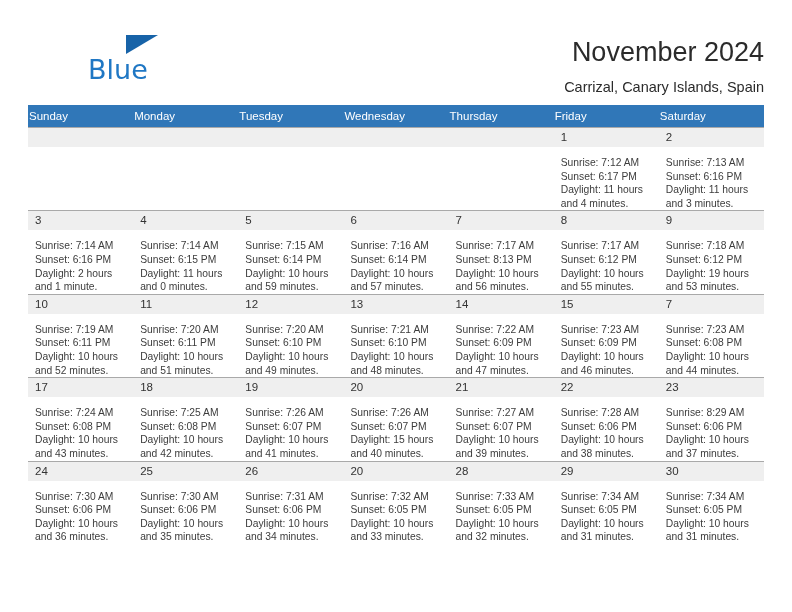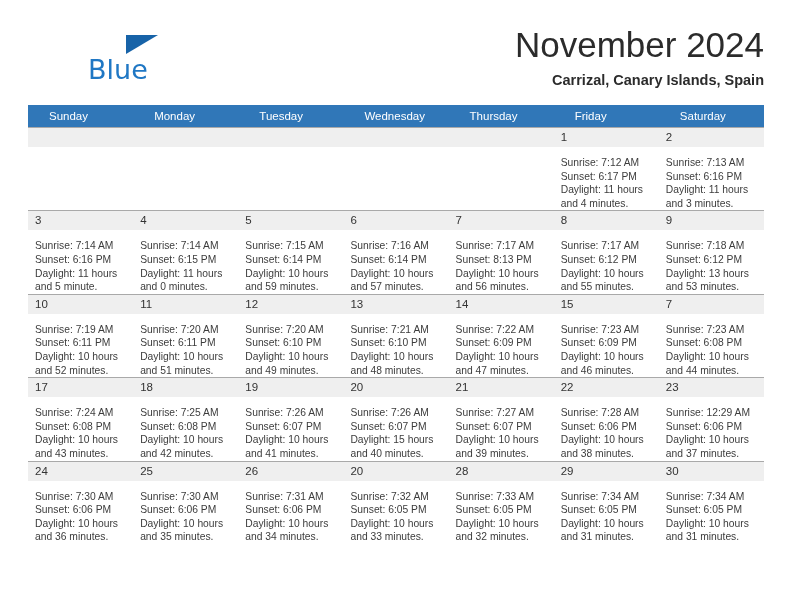--- a/index.html
+++ b/index.html
@@ -65,29 +65,30 @@
     border-bottom: 19px solid transparent;
   }
 
   .title-block {
     position: absolute;
     right: 0;
     top: 0;
     text-align: right;
   }
   .cal-title {
-    font-size: 35px;
+    font-size: 27px;
     font-weight: 400;
     color: #2b2b2b;
     line-height: 34px;
     white-space: nowrap;
+    margin-top: 7px;
   }
   .cal-subtitle {
     font-size: 14.5px;
-    font-weight: 700;
+    font-weight: 400;
     color: #2b2b2b;
     line-height: 20px;
     margin-top: 8px;
     white-space: nowrap;
   }
 
   
   .calendar {
     position: absolute;
     left: 28px;
@@ -95,21 +96,21 @@
     width: 736px;
     border-collapse: collapse;
     table-layout: fixed;
   }
   .calendar th {
     background: #3077b8;
     color: #ffffff;
     font-size: 11.5px;
     font-weight: 400;
     text-align: left;
-    padding: 5px 0 5px 21px;
+    padding: 5px 0 5px 1px;
     height: 12px;
     border: none;
   }
   .calendar td {
     vertical-align: top;
     padding: 0;
     border-top: 1px solid #b9b9b9;
     height: 78px;
     background: #ffffff;
   }
@@ -204,21 +205,21 @@
               <div class="dl">Daylight: 11 hours and 3 minutes.</div>
             </div>
           </td>
         </tr>
         <tr class="week-row">
           <td class="">
             <div class="daynum">3</div>
             <div class="info">
               <div>Sunrise: 7:14 AM</div>
               <div>Sunset: 6:16 PM</div>
-              <div class="dl">Daylight: 11 hours and 5 minute.</div>
+              <div class="dl">Daylight: 2 hours and 1 minute.</div>
             </div>
           </td>
           <td class="">
             <div class="daynum">4</div>
             <div class="info">
               <div>Sunrise: 7:14 AM</div>
               <div>Sunset: 6:15 PM</div>
               <div class="dl">Daylight: 11 hours and 0 minutes.</div>
             </div>
           </td>
@@ -252,21 +253,21 @@
               <div>Sunrise: 7:17 AM</div>
               <div>Sunset: 6:12 PM</div>
               <div class="dl">Daylight: 10 hours and 55 minutes.</div>
             </div>
           </td>
           <td class="">
             <div class="daynum">9</div>
             <div class="info">
               <div>Sunrise: 7:18 AM</div>
               <div>Sunset: 6:12 PM</div>
-              <div class="dl">Daylight: 13 hours and 53 minutes.</div>
+              <div class="dl">Daylight: 19 hours and 53 minutes.</div>
             </div>
           </td>
         </tr>
         <tr class="week-row">
           <td class="">
             <div class="daynum">10</div>
             <div class="info">
               <div>Sunrise: 7:19 AM</div>
               <div>Sunset: 6:11 PM</div>
               <div class="dl">Daylight: 10 hours and 52 minutes.</div>
@@ -366,21 +367,21 @@
             <div class="daynum">22</div>
             <div class="info">
               <div>Sunrise: 7:28 AM</div>
               <div>Sunset: 6:06 PM</div>
               <div class="dl">Daylight: 10 hours and 38 minutes.</div>
             </div>
           </td>
           <td class="">
             <div class="daynum">23</div>
             <div class="info">
-              <div>Sunrise: 12:29 AM</div>
+              <div>Sunrise: 8:29 AM</div>
               <div>Sunset: 6:06 PM</div>
               <div class="dl">Daylight: 10 hours and 37 minutes.</div>
             </div>
           </td>
         </tr>
         <tr class="week-row">
           <td class="">
             <div class="daynum">24</div>
             <div class="info">
               <div>Sunrise: 7:30 AM</div>

